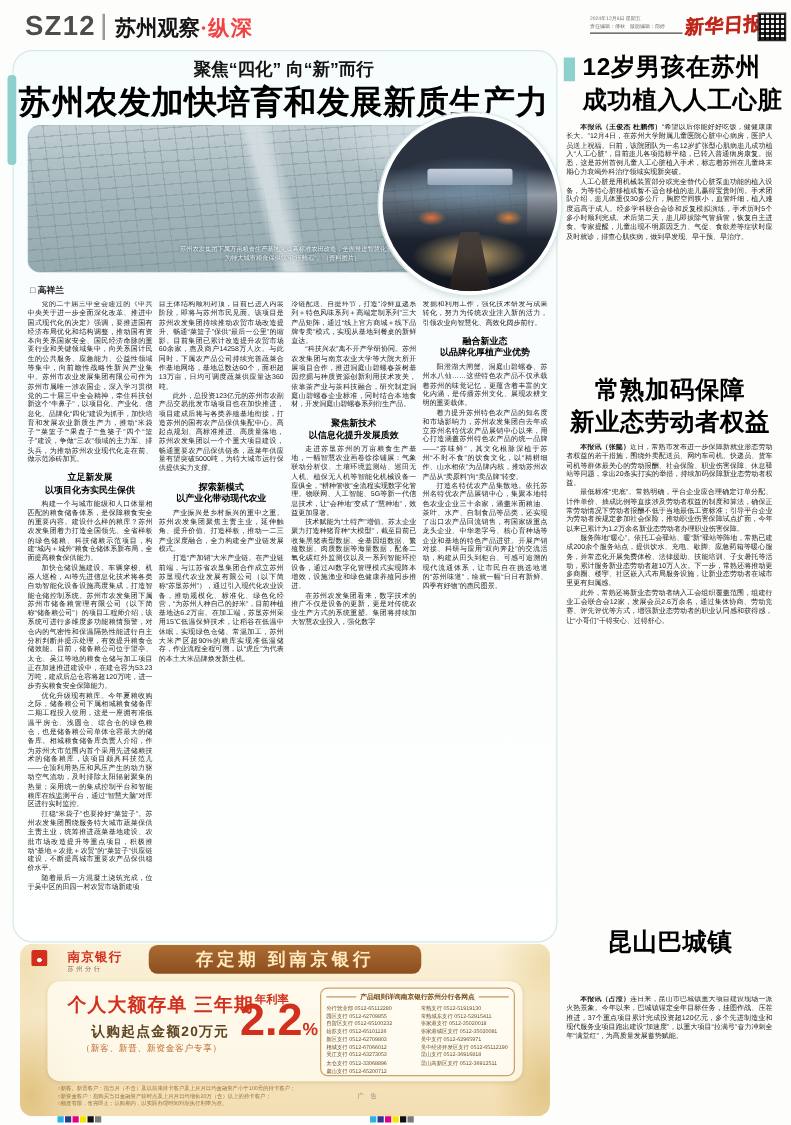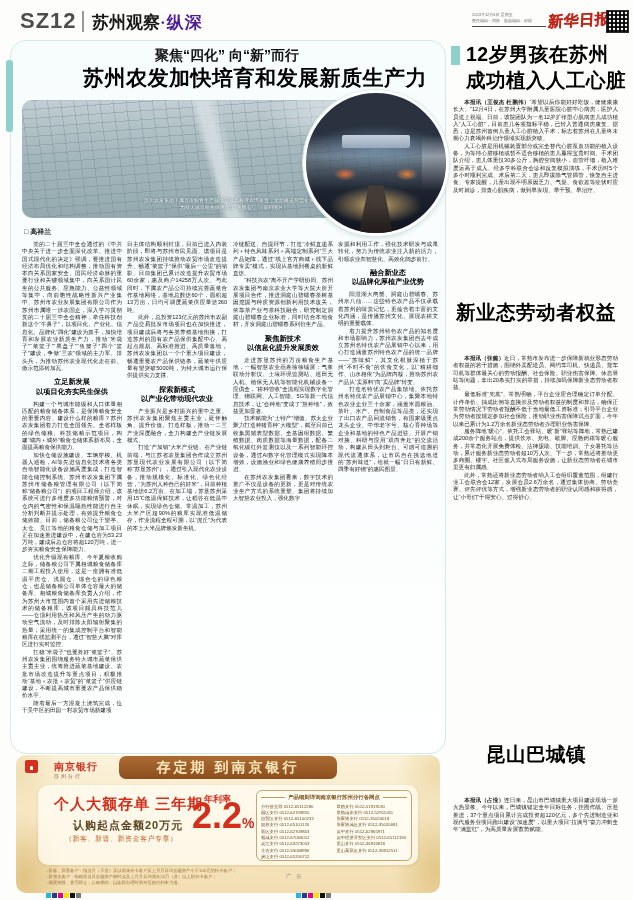--- a/index.html
+++ b/index.html
@@ -7,37 +7,37 @@
     width:633px;height:900px;position:relative;overflow:hidden;
     background:#fdfdfc;color:#1c1c1c;
     font-family:"Liberation Sans",sans-serif;
   }
   .abs{position:absolute;}
 
   
   .page-id{left:20px;top:8px;font-size:22px;font-weight:700;color:#4d4d4d;letter-spacing:1px;}
   .hdr-div{left:82px;top:11px;width:2px;height:21px;background:#9a9a9a;}
   .hdr-section{left:92px;top:11px;font-size:17px;font-weight:900;color:#161616;font-family:"Liberation Serif",serif;}
-  .hdr-section .sub{color:#4c1d95;font-weight:700;letter-spacing:1px;}
+  .hdr-section .sub{color:#ef4444;font-weight:700;letter-spacing:1px;}
   .hdr-meta{left:472px;top:12px;width:74px;font-size:4px;line-height:6px;color:#6e6e6e;
     border-bottom:1px solid #4a4a4a;padding-bottom:2px;}
   .masthead{left:548px;top:11px;font-size:15px;font-weight:900;color:#c0271b;
     letter-spacing:.5px;transform:skewX(-6deg) rotate(-3deg);text-shadow:.4px .4px 0 #c0271b;}
   .qr{left:606px;top:10px;width:21px;height:21px;border:1px solid #2a2a2a;
     background:
      repeating-linear-gradient(0deg,rgba(0,0,0,.85) 0 2px,transparent 2px 4px),
      repeating-linear-gradient(90deg,#1a1a1a 0 2px,#f2f2f2 2px 4px);}
 
   
   .main-card{left:10px;top:40px;width:434px;height:712px;border:1.5px solid #d4e9e8;
     border-radius:16px;background:linear-gradient(180deg,#f7fcfc,#feffff);}
   .teal-bar{left:6px;top:60px;width:7px;height:72px;background:#8ed0cb;border-radius:3px;}
   .kicker{left:10px;top:47px;width:434px;text-align:center;font-size:14px;font-weight:800;color:#141414;}
-  .headline{left:14px;top:64px;width:426px;text-align:center;font-size:21px;font-weight:900;
-    color:#000;letter-spacing:.5px;margin-left:28px;}
+  .headline{left:14px;top:64px;width:426px;text-align:center;font-size:26px;font-weight:900;
+    color:#000;letter-spacing:.5px;}
 
   .photo{left:22px;top:100px;width:400px;height:118px;border-radius:10px;overflow:hidden;
     background:
       radial-gradient(140px 50px at 85% 10%,rgba(222,231,236,.95),transparent 70%),
       linear-gradient(75deg,transparent 46%,rgba(214,223,227,.85) 48% 50%,transparent 53%),
       repeating-linear-gradient(83deg,rgba(116,138,146,.35) 0 1px,transparent 1px 13px),
       repeating-linear-gradient(-4deg,rgba(104,126,134,.32) 0 1px,transparent 1px 9px),
       linear-gradient(180deg,#c2cfd4 0%,#b2c2c7 22%,#a3b6bb 50%,#94a9af 100%);
     box-shadow:inset 0 0 0 1px rgba(160,190,190,.4);}
   .photo-cap{position:absolute;left:22%;bottom:7px;width:62%;text-align:center;
@@ -204,20 +204,21 @@
 <div class="abs sb-h sb-h1">
   <div>12岁男孩在苏州</div>
   <div>成功植入人工心脏</div>
 </div>
 <div class="sb-body" id="sbb0">
     <p><b>本报讯（王俊杰 杜鹏伟）</b>“希望以后你能好好吃饭，健健康康长大。”12月4日，在苏州大学附属儿童医院心脏中心病房，医护人员送上祝福。日前，该院团队为一名12岁扩张型心肌病患儿成功植入“人工心脏”，目前患儿各项指标平稳，已转入普通病房康复。据悉，这是苏州首例儿童人工心脏植入手术，标志着苏州在儿童终末期心力衰竭外科治疗领域实现新突破。</p>
     <p>人工心脏是用机械装置部分或完全替代心脏泵血功能的植入设备，为等待心脏移植或暂不适合移植的患儿赢得宝贵时间。手术团队介绍，患儿体重仅30多公斤，胸腔空间狭小，血管纤细，植入难度远高于成人。经多学科联合会诊和反复模拟演练，手术历时5个多小时顺利完成。术后第二天，患儿即拔除气管插管，恢复自主进食。专家提醒，儿童出现不明原因乏力、气促、食欲差等症状时应及时就诊，排查心肌疾病，做到早发现、早干预、早治疗。</p>
   </div>
 
 <div class="abs sb-h sb-h2">
+  <div>常熟加码保障</div>
   <div>新业态劳动者权益</div>
 </div>
 <div class="sb-body" id="sbb1">
     <p><b>本报讯（张懿）</b>近日，常熟市发布进一步保障新就业形态劳动者权益的若干措施，围绕外卖配送员、网约车司机、快递员、货车司机等群体最关心的劳动报酬、社会保险、职业伤害保障、休息驿站等问题，拿出20条实打实的举措，持续加码保障新业态劳动者权益。</p>
     <p>最低标准“兜底”。常熟明确，平台企业应合理确定订单分配、计件单价、抽成比例等直接涉及劳动者权益的制度和算法，确保正常劳动情况下劳动者报酬不低于当地最低工资标准；引导平台企业为劳动者按规定参加社会保险，推动职业伤害保障试点扩面，今年以来已累计为1.2万余名新业态劳动者办理职业伤害保障。</p>
     <p>服务阵地“暖心”。依托工会驿站、暖“新”驿站等阵地，常熟已建成200余个服务站点，提供饮水、充电、歇脚、应急药箱等暖心服务，并常态化开展免费体检、法律援助、技能培训、子女暑托等活动，累计服务新业态劳动者超10万人次。下一步，常熟还将推动更多商圈、楼宇、社区嵌入式布局服务设施，让新业态劳动者在城市里更有归属感。</p>
     <p>此外，常熟还将新业态劳动者纳入工会组织覆盖范围，组建行业工会联合会12家，发展会员2.6万余名，通过集体协商、劳动竞赛、评先评优等方式，增强新业态劳动者的职业认同感和获得感，让“小哥们”干得安心、过得舒心。</p>
   </div>
 
 <div class="abs sb-h sb-h3">

